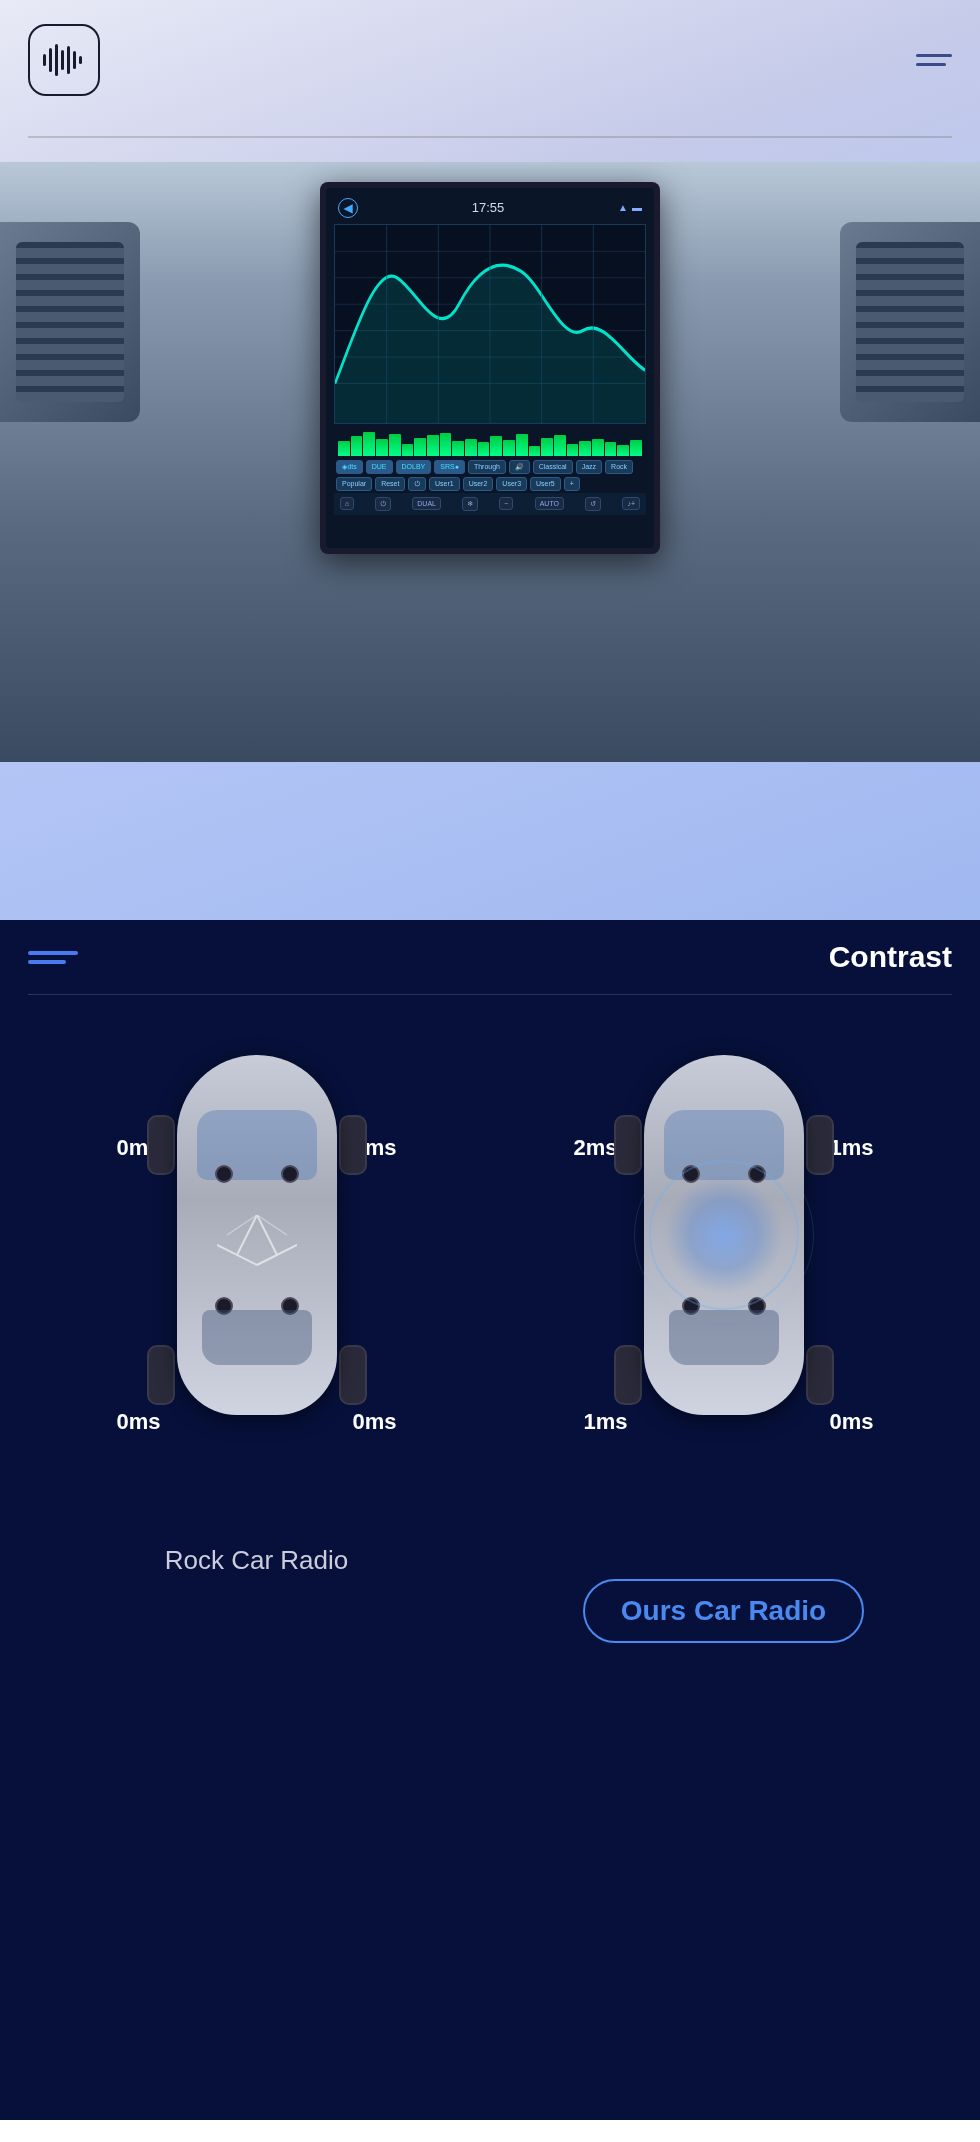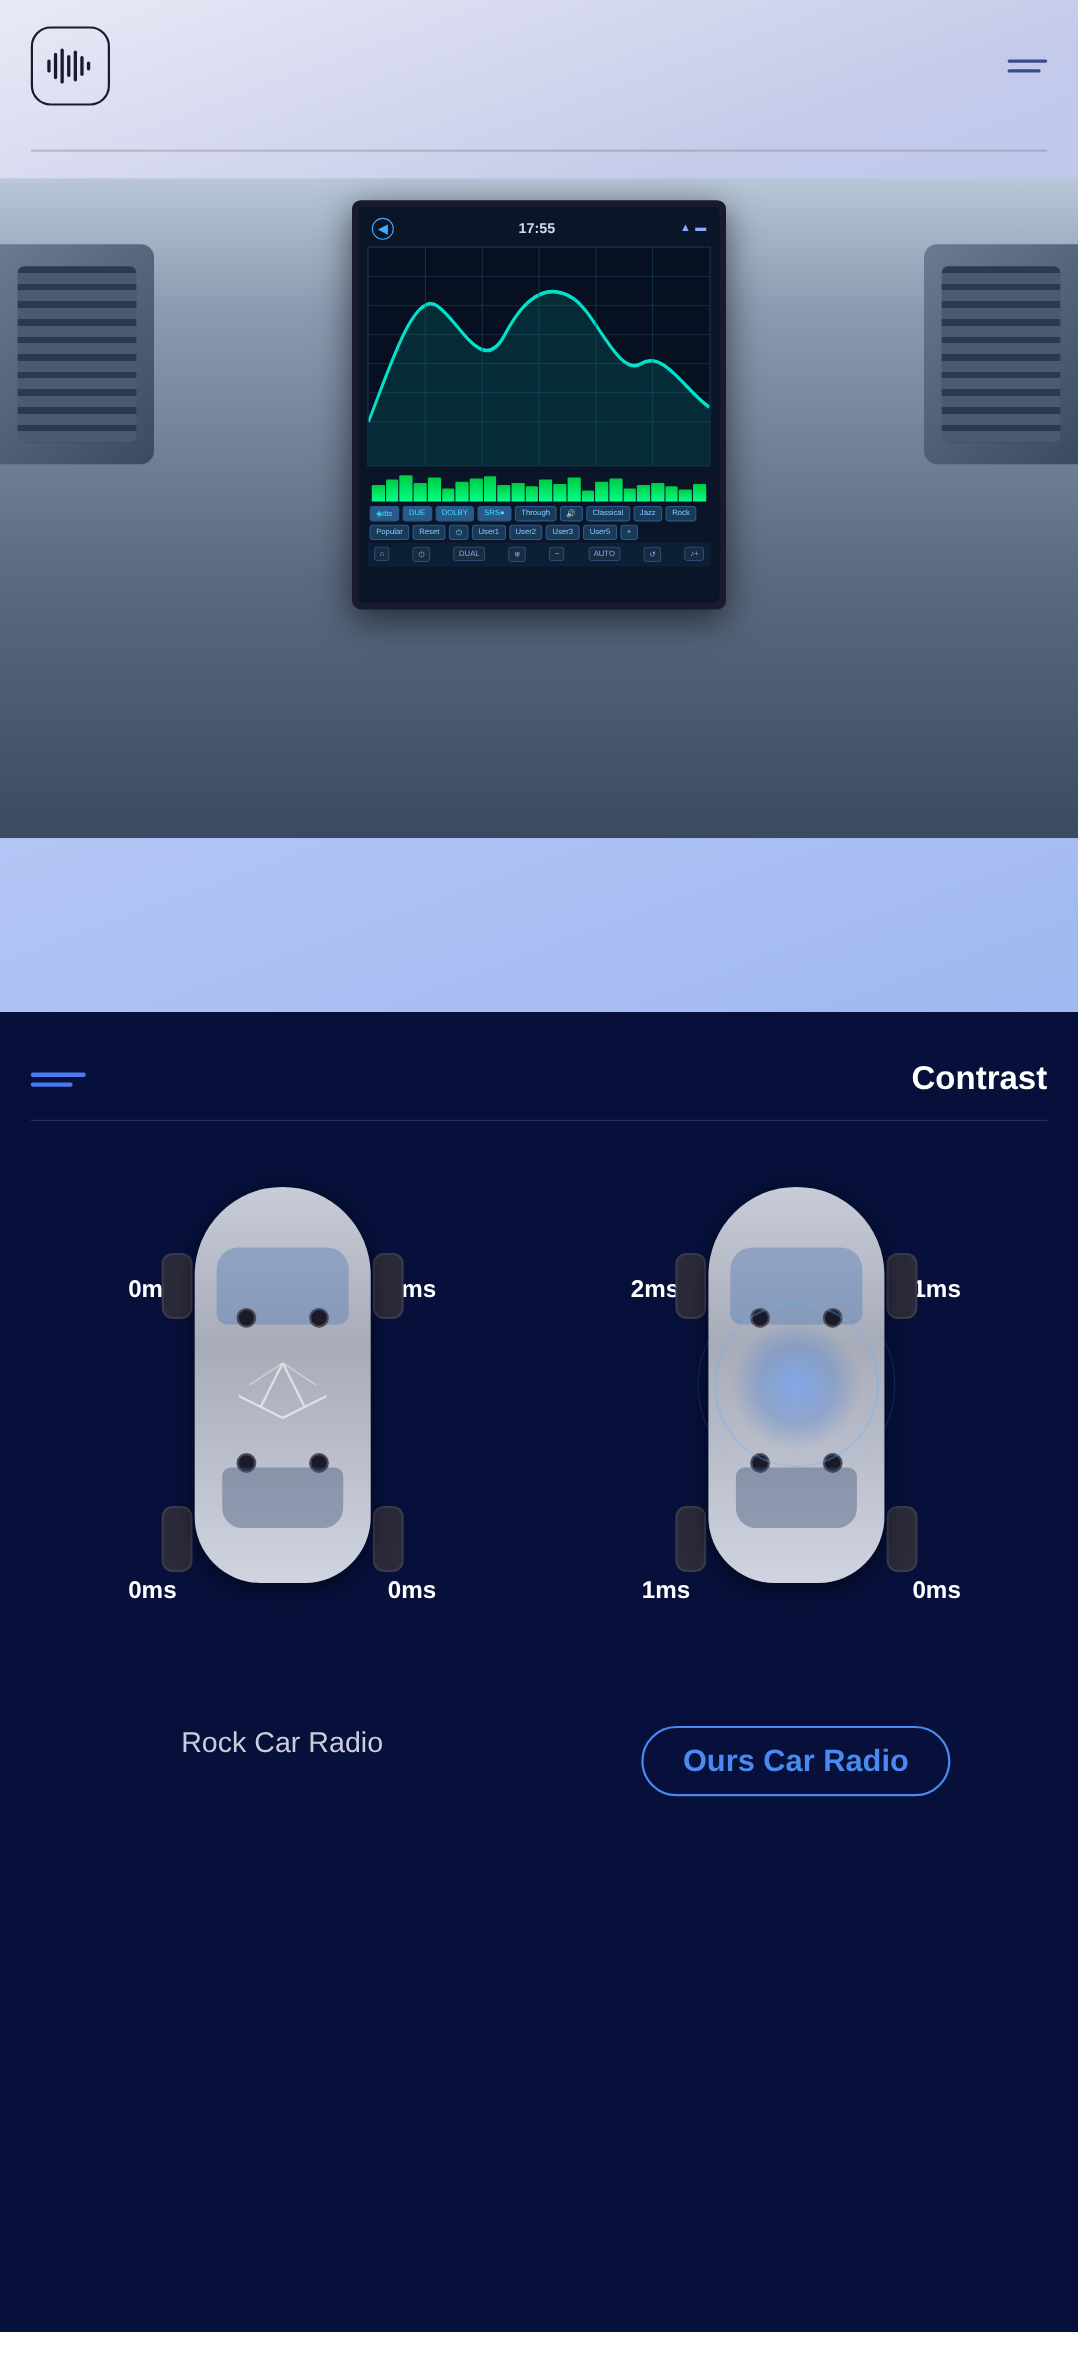--- a/index.html
+++ b/index.html
@@ -167,21 +167,21 @@
       display: flex;
       align-items: center;
       justify-content: center;
       color: #4af;
       font-size: 12px;
     }
 
     .screen-topbar .time {
       color: #cde;
       font-size: 13px;
-      font-weight: 700;
+      font-weight: 400;
       text-align: center;
     }
 
     
     .eq-chart {
       width: 100%;
       height: 200px;
       position: relative;
       border: 1px solid #1a3a5a;
       background: #071020;
@@ -245,21 +245,21 @@
       color: #8af;
       font-size: 7px;
       padding: 2px 4px;
       border-radius: 3px;
       border: 1px solid #2a4a70;
     }
 
     
     .bottom-section {
       background: #06103a;
-      padding: 44px 28px 50px 28px;
+      padding: 20px 28px 50px 28px;
       min-height: 1200px;
     }
 
     .contrast-header {
       display: flex;
       align-items: center;
       justify-content: space-between;
       margin-bottom: 20px;
     }
 
@@ -412,20 +412,21 @@
     .ours-car-btn {
       display: inline-block;
       background: transparent;
       border: 2.5px solid #4a8af0;
       border-radius: 36px;
       padding: 14px 36px;
       font-size: 28px;
       font-weight: 700;
       color: #4a8af0;
       cursor: pointer;
+      margin-top: 34px;
     }
 
     
     .comparison-full {
       display: flex;
       flex-direction: row;
       justify-content: space-around;
       align-items: flex-start;
       gap: 10px;
       padding: 20px 0;

